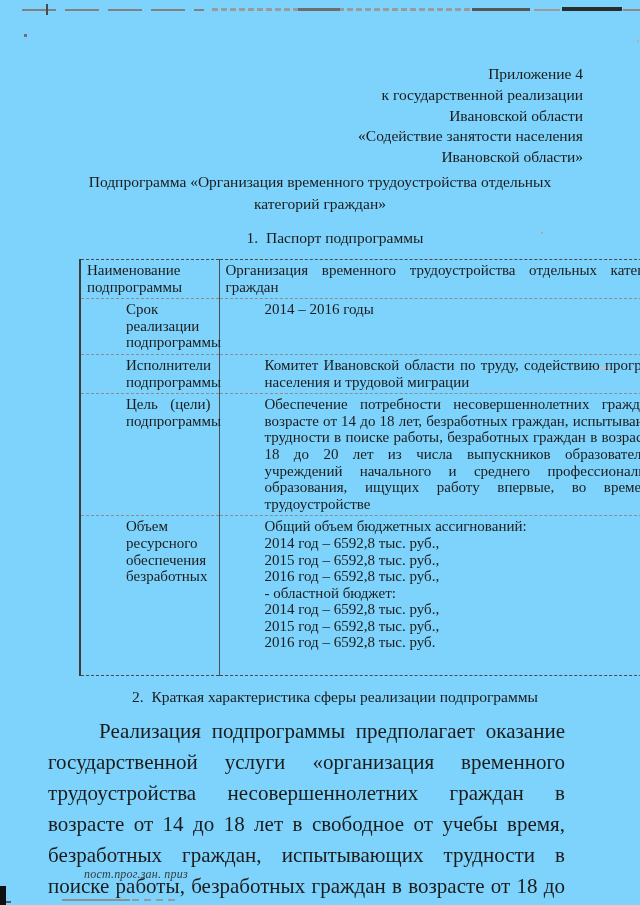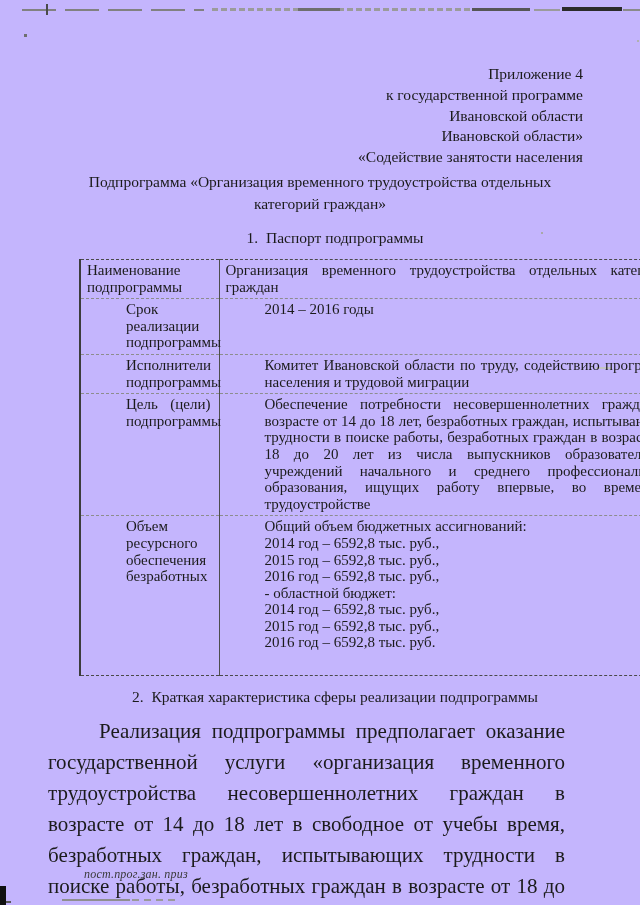--- a/index.html
+++ b/index.html
@@ -5,21 +5,21 @@
   html, body { margin: 0; padding: 0; }
   body {
     width: 640px; height: 905px;
     background: #ffffff;
     font-family: "Liberation Serif", "DejaVu Serif", serif;
     color: #1b1b1b;
   }
   .page {
     position: relative;
     width: 640px; height: 905px;
-    background: #c4b5fd;
+    background: #7dd3fc;
     overflow: hidden;
   }
 
   
   .header-block {
     position: absolute; top: 64px; right: 57px;
     text-align: right;
     font-size: 15.5px; line-height: 20.8px;
     white-space: nowrap;
   }
@@ -115,24 +115,24 @@
   <div class="art a-dot2"></div>
   <div class="art a-dot3"></div>
   <div class="art a-dash-right"></div>
   <div class="art a-corner"></div>
   <div class="art a-corner2"></div>
   <div class="art a-bot1"></div>
   <div class="art a-bot2"></div>
 
   <div class="header-block">
     <div>Приложение 4</div>
-    <div>к государственной программе</div>
+    <div>к государственной реализации</div>
     <div>Ивановской области</div>
+    <div>«Содействие занятости населения</div>
     <div>Ивановской области»</div>
-    <div>«Содействие занятости населения</div>
   </div>
 
   <div class="doc-title">Подпрограмма «Организация временного трудоустройства отдельных
 категорий граждан»</div>
 
   <div class="section-heading heading-passport">1.&nbsp; Паспорт подпрограммы</div>
 
   <table class="passport-table">
     <colgroup>
         <col class="c-label">

